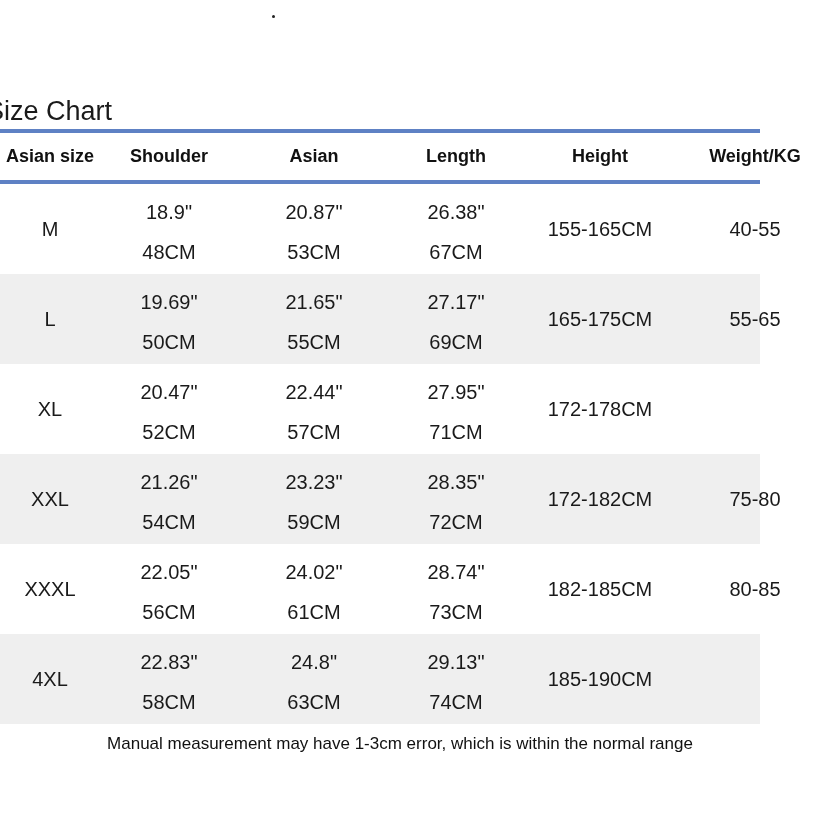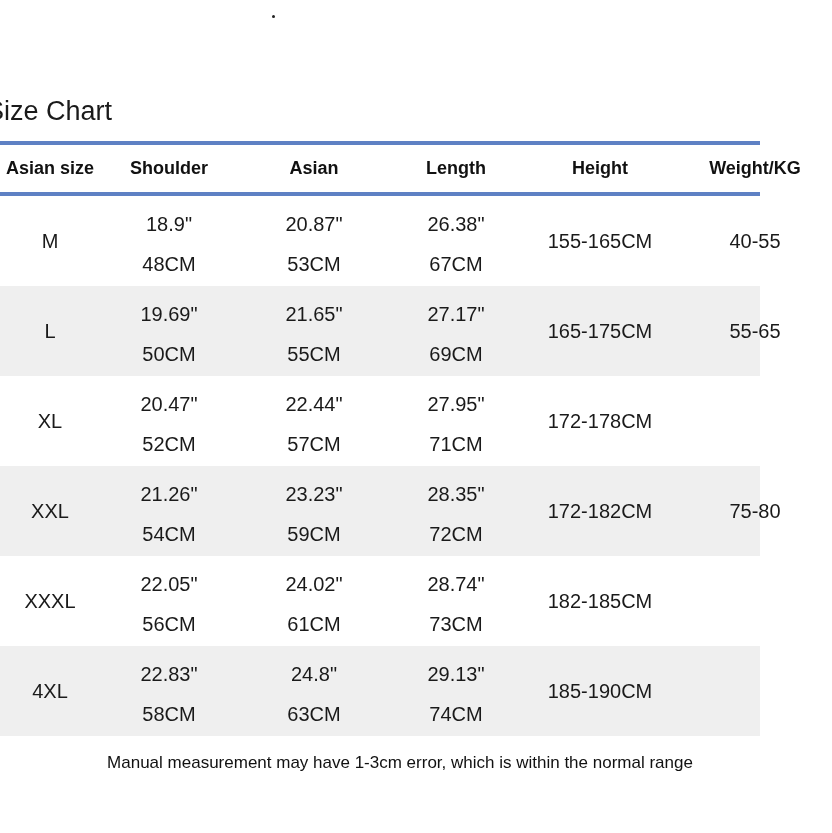--- a/index.html
+++ b/index.html
@@ -29,21 +29,21 @@
     padding-top: 95px;
     font-size: 27px;
     font-weight: 400;
     line-height: 32px;
   }
   .title .shift {
     position: relative;
     left: -14px;
   }
   .size-table {
-    margin-top: 14px;
+    margin-top: 2px;
     width: 760px;
   }
   .header-row {
     display: grid;
     grid-template-columns: 100px 138px 152px 132px 156px 154px;
     height: 47px;
     border-top: 4px solid var(--accent, #5e81c4);
     border-bottom: 4px solid var(--accent, #5e81c4);
     align-items: center;
   }
@@ -70,21 +70,21 @@
     text-align: center;
     font-size: 20px;
     line-height: 24px;
   }
   .cell.two-line {
     gap: 16px;
     padding-top: 6px;
     box-sizing: border-box;
   }
   .note {
-    margin: 14px;
+    margin: 7px;
     padding-top: 2px;
     font-size: 17px;
     text-align: center;
     line-height: 21px;
     color: #111111;
   }
   .note .shift {
     position: relative;
     left: -16px;
   }
@@ -207,20 +207,23 @@
           <div class="line">24.02"</div>
           <div class="line">61CM</div>
         </div>
         <div class="cell two-line">
           <div class="line">28.74"</div>
           <div class="line">73CM</div>
         </div>
         <div class="cell">
           <div class="line">182-185CM</div>
         </div>
+        <div class="cell">
+          <div class="line">80-85</div>
+        </div>
       </div>
       <div class="row shaded">
         <div class="cell">
           <div class="line">4XL</div>
         </div>
         <div class="cell two-line">
           <div class="line">22.83"</div>
           <div class="line">58CM</div>
         </div>
         <div class="cell two-line">

